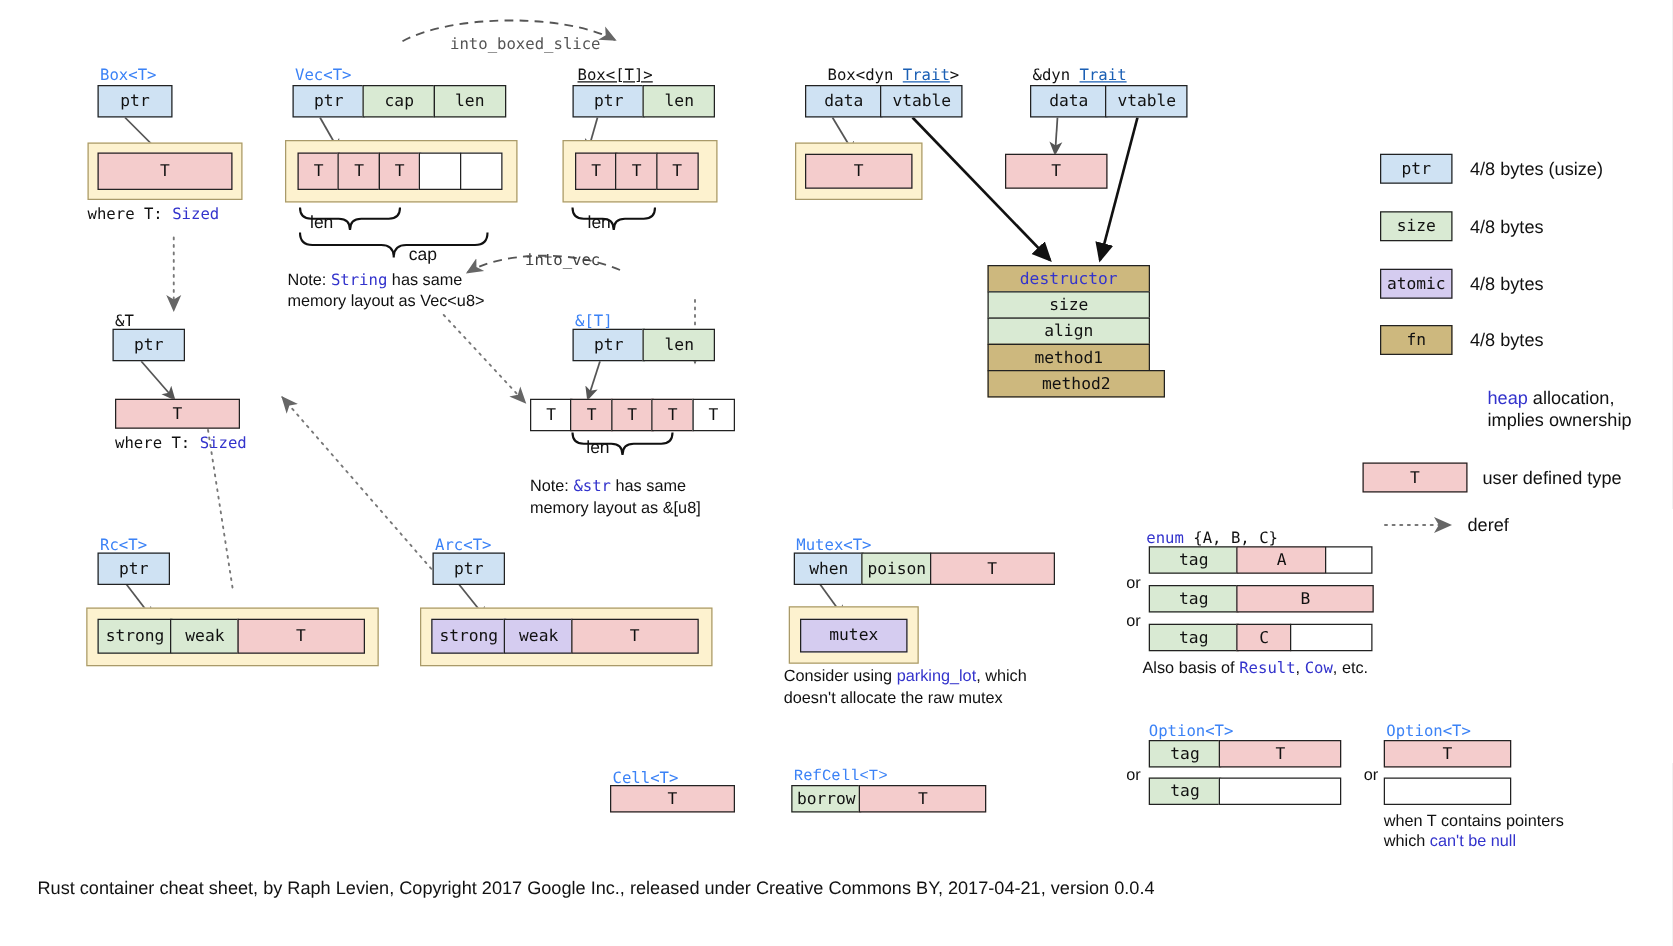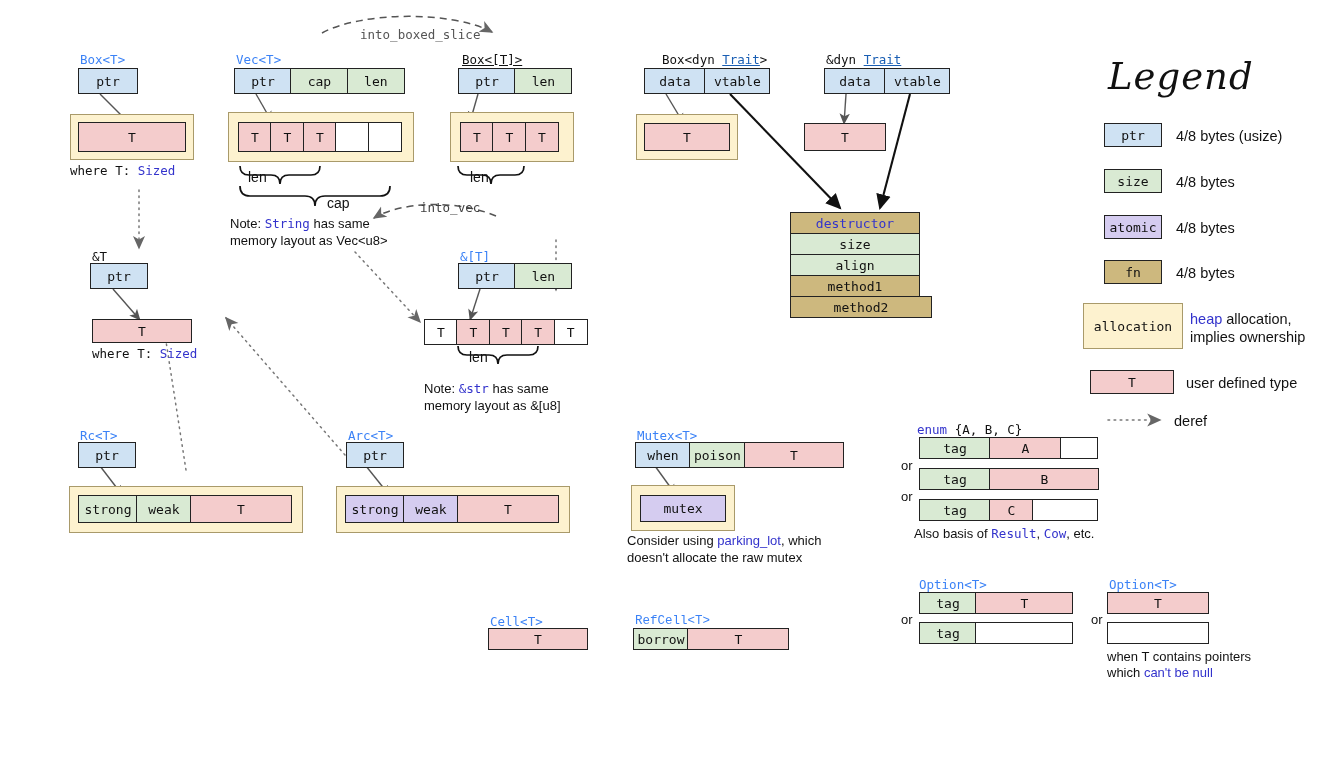--- a/index.html
+++ b/index.html
@@ -274,37 +274,36 @@
 
   <div class="lbl lbl-blue" style="left:635px;top:614px;font-family:Liberation Mono, monospace;">RefCell&lt;T&gt;</div>
   <div class="row" style="left:633px;top:628px;">
     <div class="cell size" style="width:56px;height:22px;">borrow</div>
     <div class="cell udt" style="width:102px;height:22px;">T</div>
   </div>
 
   <div class="lbl" style="left:360px;top:27px;color:#555;">into_boxed_slice</div>
   <div class="lbl" style="left:420px;top:200px;color:#404040;">into_vec</div>
 
-  <div id="legend-title">Legend</div>
 
   <div class="bx ptr" style="left:1104px;top:123px;width:58px;height:24px;">ptr</div>
   <div class="leg-txt" style="left:1176px;top:127px;">4/8 bytes (usize)</div>
 
   <div class="bx size" style="left:1104px;top:169px;width:58px;height:24px;">size</div>
   <div class="leg-txt" style="left:1176px;top:173px;">4/8 bytes</div>
 
   <div class="bx atomic" style="left:1104px;top:215px;width:58px;height:24px;">atomic</div>
   <div class="leg-txt" style="left:1176px;top:219px;">4/8 bytes</div>
 
   <div class="bx fn" style="left:1104px;top:260px;width:58px;height:24px;">fn</div>
   <div class="leg-txt" style="left:1176px;top:264px;">4/8 bytes</div>
 
-  <div class="bx alloc" style="left:1083px;top:303px;width:100px;height:46px;">allocation</div>
   <div class="leg-txt" style="left:1190px;top:310px;"><span class="blue">heap</span><span> allocation,</span></div>
   <div class="leg-txt" style="left:1190px;top:328px;">implies ownership</div>
 
   <div class="bx udt" style="left:1090px;top:370px;width:84px;height:24px;">T</div>
   <div class="leg-txt" style="left:1186px;top:374px;">user defined type</div>
 
   <div class="leg-txt blue" style="left:1174px;top:412px;">deref</div>
 
+  <div id="footer">Rust container cheat sheet, by Raph Levien, Copyright 2017 Google Inc., released under Creative Commons BY, 2017-04-21, version 0.0.4</div>
 
 </div>
 
 </body></html>

